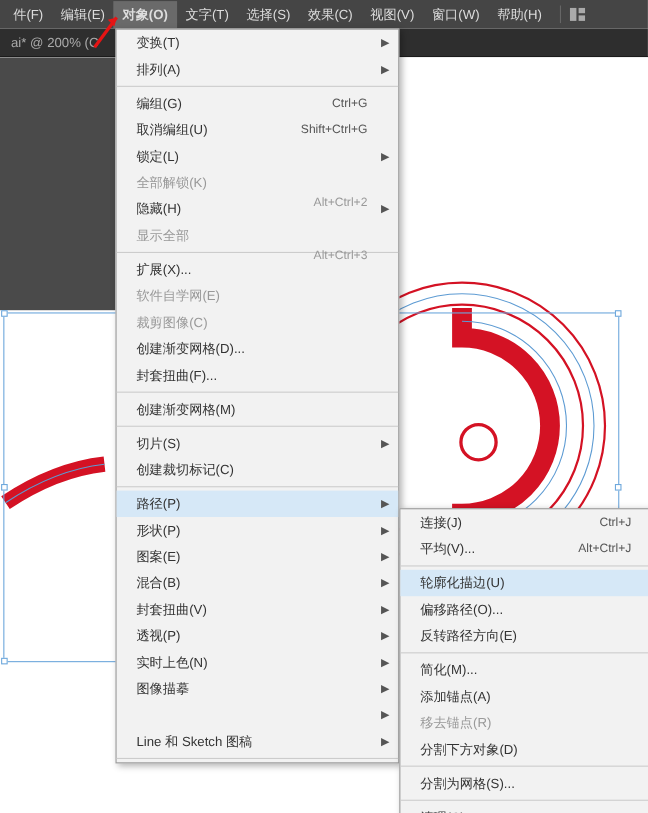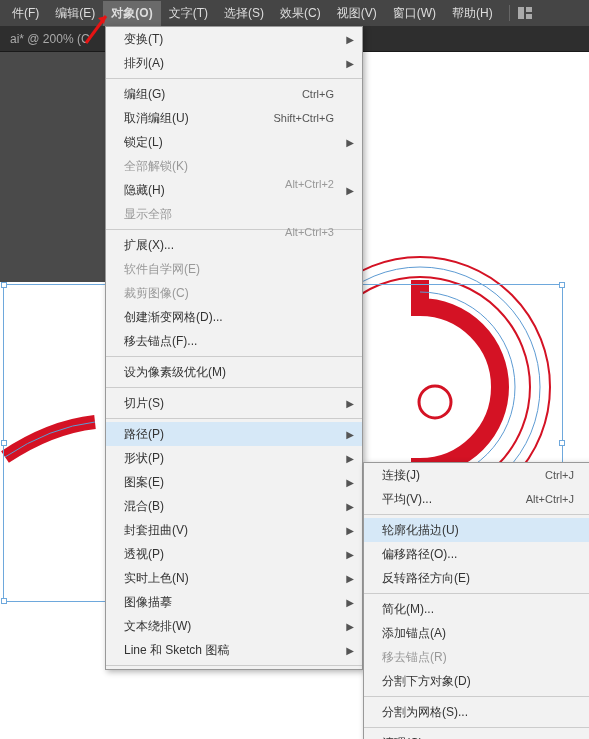--- a/index.html
+++ b/index.html
@@ -158,30 +158,33 @@
     <div class="dropdown-item disabled">
       <span class="dropdown-label">软件自学网(E)</span>
     </div>
     <div class="dropdown-item disabled">
       <span class="dropdown-label">裁剪图像(C)</span>
     </div>
     <div class="dropdown-item">
       <span class="dropdown-label">创建渐变网格(D)...</span>
     </div>
     <div class="dropdown-item">
-      <span class="dropdown-label">移去锚点(F)...</span>
-    </div>
-    <div class="dropdown-sep"></div>
-    <div class="dropdown-item">
-      <span class="dropdown-label">设为像素级优化(M)</span>
+      <span class="dropdown-label">封套扭曲(F)...</span>
+    </div>
+    <div class="dropdown-sep"></div>
+    <div class="dropdown-item">
+      <span class="dropdown-label">创建渐变网格(M)</span>
     </div>
     <div class="dropdown-sep"></div>
     <div class="dropdown-item">
       <span class="dropdown-label">切片(S)</span>
       <span class="dropdown-arrow">▶</span>
+    </div>
+    <div class="dropdown-item">
+      <span class="dropdown-label">创建裁切标记(C)</span>
     </div>
     <div class="dropdown-sep"></div>
     <div class="dropdown-item highlighted">
       <span class="dropdown-label">路径(P)</span>
       <span class="dropdown-arrow">▶</span>
     </div>
     <div class="dropdown-item">
       <span class="dropdown-label">形状(P)</span>
       <span class="dropdown-arrow">▶</span>
     </div>
@@ -203,21 +206,20 @@
     </div>
     <div class="dropdown-item">
       <span class="dropdown-label">实时上色(N)</span>
       <span class="dropdown-arrow">▶</span>
     </div>
     <div class="dropdown-item">
       <span class="dropdown-label">图像描摹</span>
       <span class="dropdown-arrow">▶</span>
     </div>
     <div class="dropdown-item">
-      <span class="dropdown-label">文本绕排(W)</span>
       <span class="dropdown-arrow">▶</span>
     </div>
     <div class="dropdown-item">
       <span class="dropdown-label">Line 和 Sketch 图稿</span>
       <span class="dropdown-arrow">▶</span>
     </div>
     <div class="dropdown-sep"></div>
   </div>
 
 <div class="dropdown" style="top:462px; left:363px; width:222px;" id="dd-sub">

